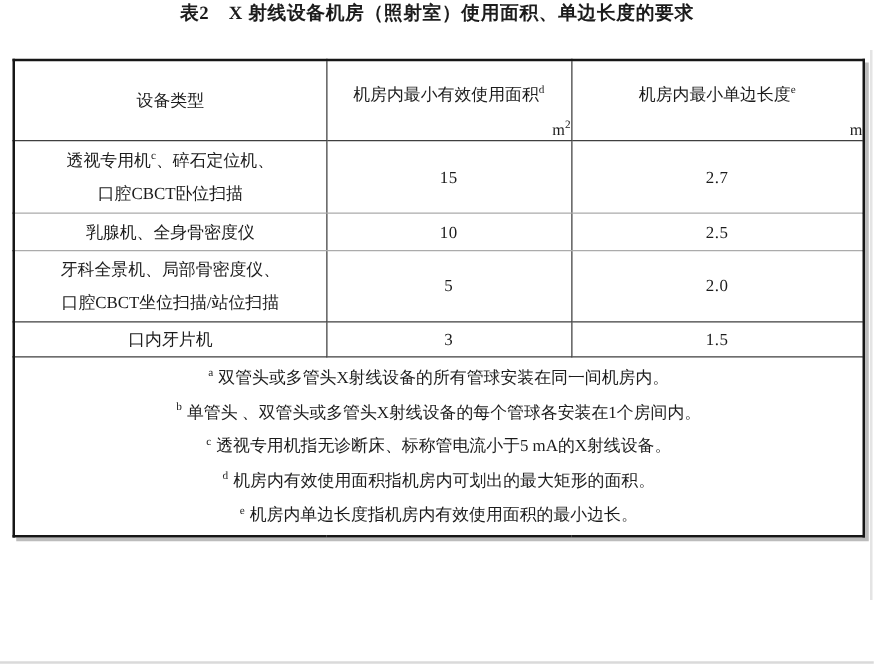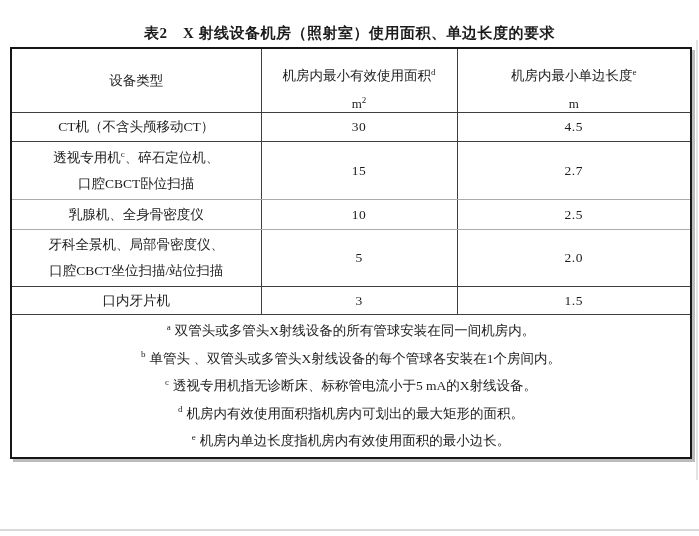--- a/index.html
+++ b/index.html
@@ -2,38 +2,38 @@
 <html><head>
 <meta charset="utf-8">
 <style>
   html,body{margin:0;padding:0;}
   body{
     width:699px;height:536px;position:relative;background:#ffffff;
     font-family:"Liberation Serif","DejaVu Serif",serif;color:#1c1c1c;
     overflow:hidden;
   }
   .title{
-    position:absolute;top:24px;left:0;width:100%;text-align:center;
+    position:absolute;top:1px;left:0;width:100%;text-align:center;
     font-weight:bold;font-size:15px;letter-spacing:0.5px;white-space:pre;
   }
   table.req{
     position:absolute;left:10px;top:47px;width:680px;
     border-collapse:collapse;table-layout:fixed;
     border:2px solid #161616;
     box-shadow:3px 3px 0 #bcbcbc;
     background:#fff;
   }
   table.req td{
     border:1px solid #3f3f3f;
     text-align:center;vertical-align:middle;
     font-size:13.5px;padding:0;
   }
   tr.gray-b td{border-bottom-color:#ababab;}
   .hline{line-height:20px;margin-top:17px;}
-  .hunit{line-height:16px;margin-top:10px;font-size:13px;}
+  .hunit{line-height:16px;margin-top:10px;font-size:13px;text-align:right;}
   sup{font-size:9px;line-height:0;}
   .dline{line-height:26px;}
   td.num{font-size:13px;letter-spacing:0.5px;}
   td.fnotes{
     text-align:left;vertical-align:top;
     padding:8px 10px 0 18px;font-size:13px;
   }
   .fn{line-height:27.5px;white-space:pre;text-align:center;}
   .fn sup{margin-right:4px;}
   .edge-bottom{
@@ -65,28 +65,20 @@
     <td>
       <div class="hline"><span>机房内最小有效使用面积</span><sup>d</sup></div>
       <div class="hunit"><span>m</span><sup>2</sup></div>
     </td>
     <td>
       <div class="hline"><span>机房内最小单边长度</span><sup>e</sup></div>
       <div class="hunit"><span>m</span></div>
     </td>
   </tr>
 
-  <tr style="height:29px">
-    <td>
-      <div class="dline"><span>CT机（不含头颅移动CT）</span><sup></sup><span></span></div>
-      <div class="dline"></div>
-    </td>
-    <td class="num">30</td>
-    <td class="num">4.5</td>
-  </tr>
 
 
 
   <tr style="height:58px" class="gray-b">
     <td>
       <div class="dline"><span>透视专用机</span><sup>c</sup><span>、碎石定位机、</span></div>
       <div class="dline">口腔CBCT卧位扫描</div>
     </td>
     <td class="num">15</td>
     <td class="num">2.7</td>

